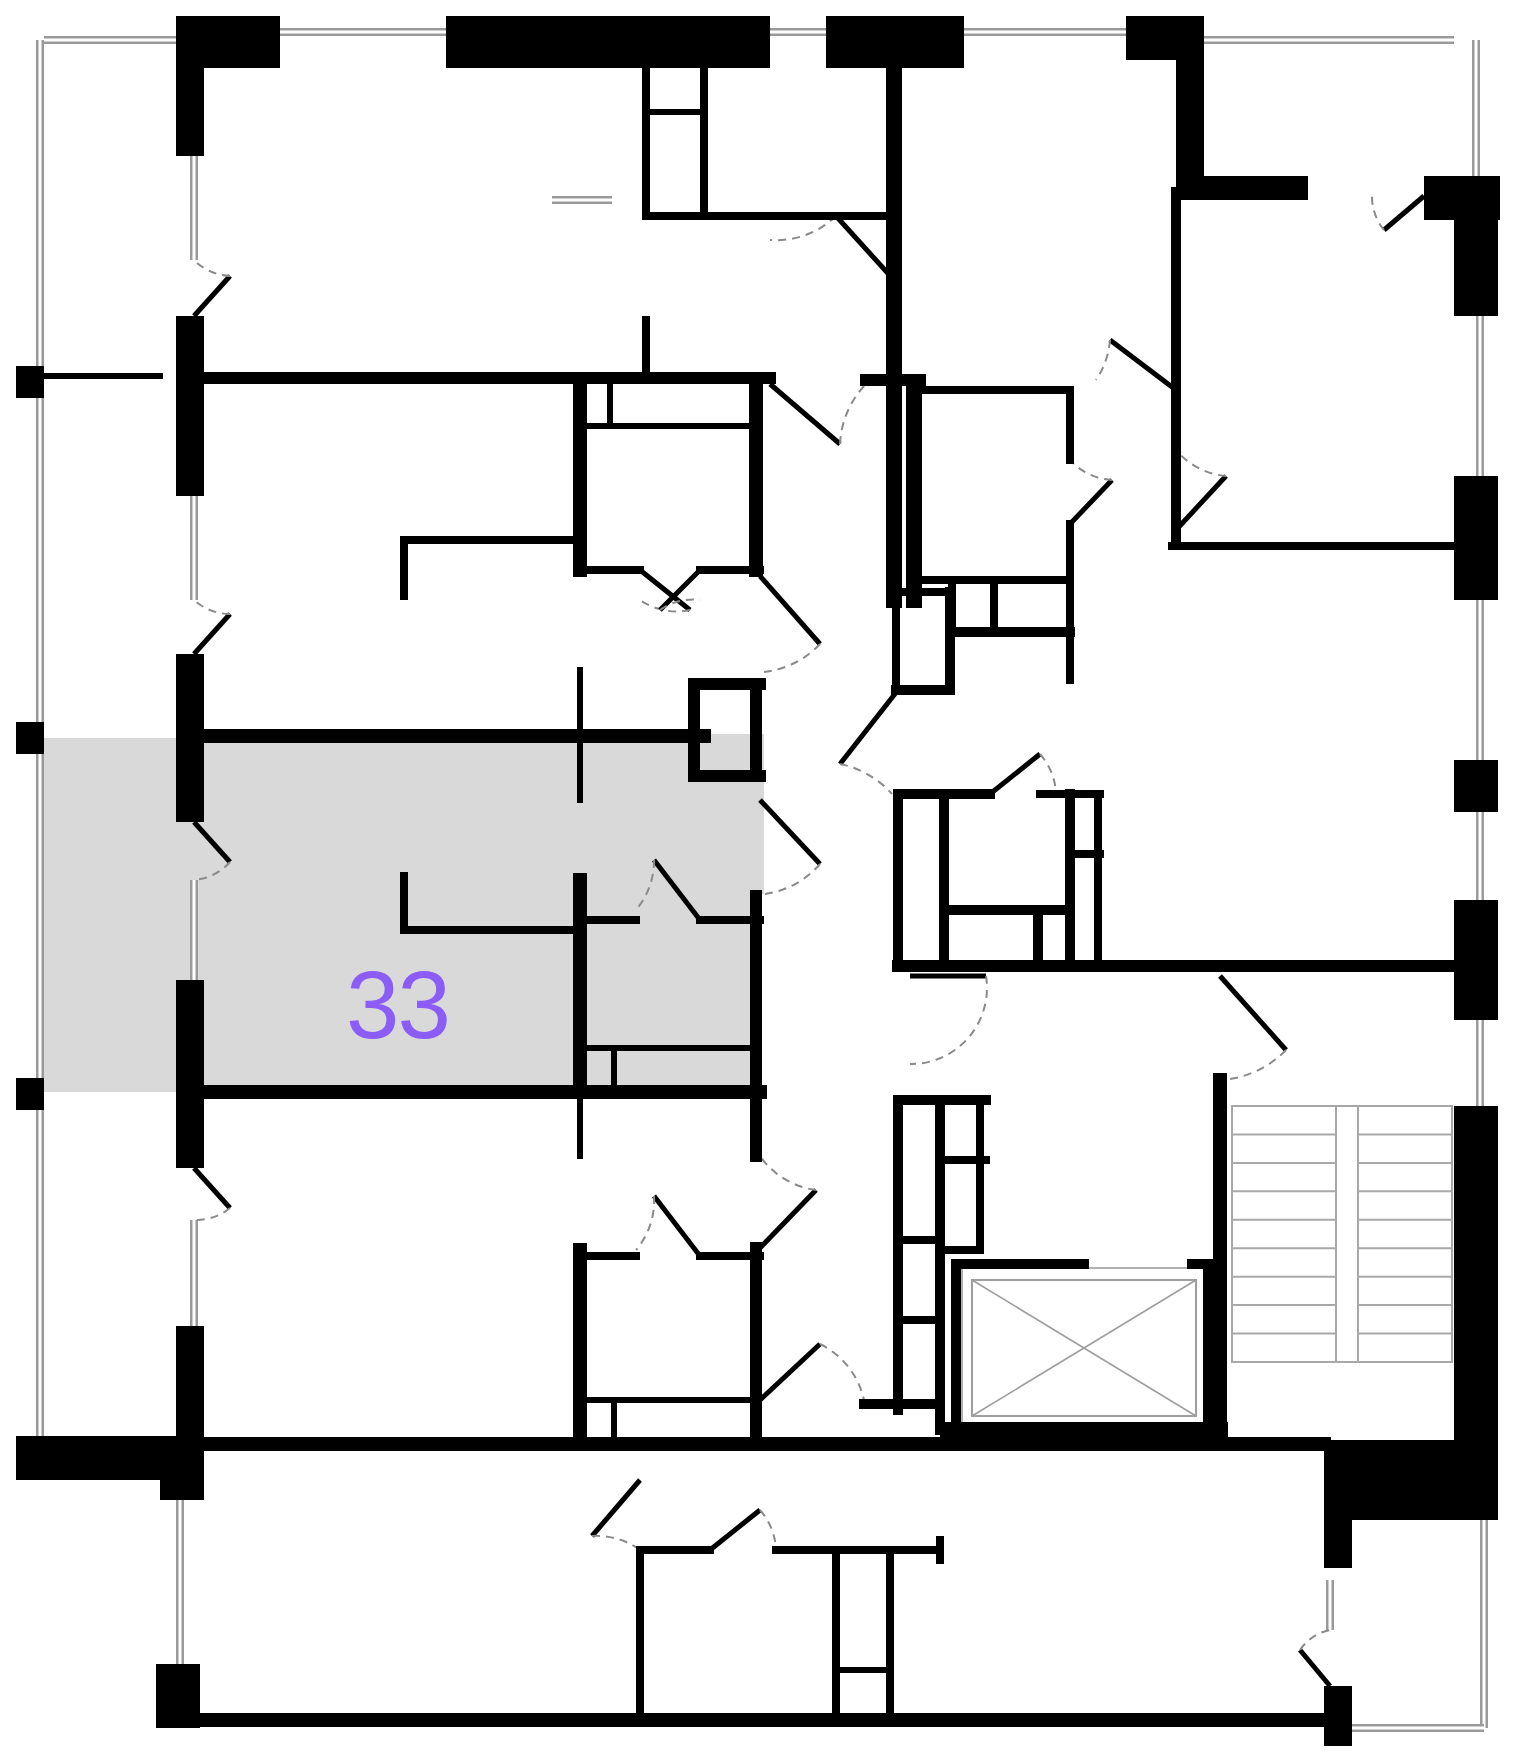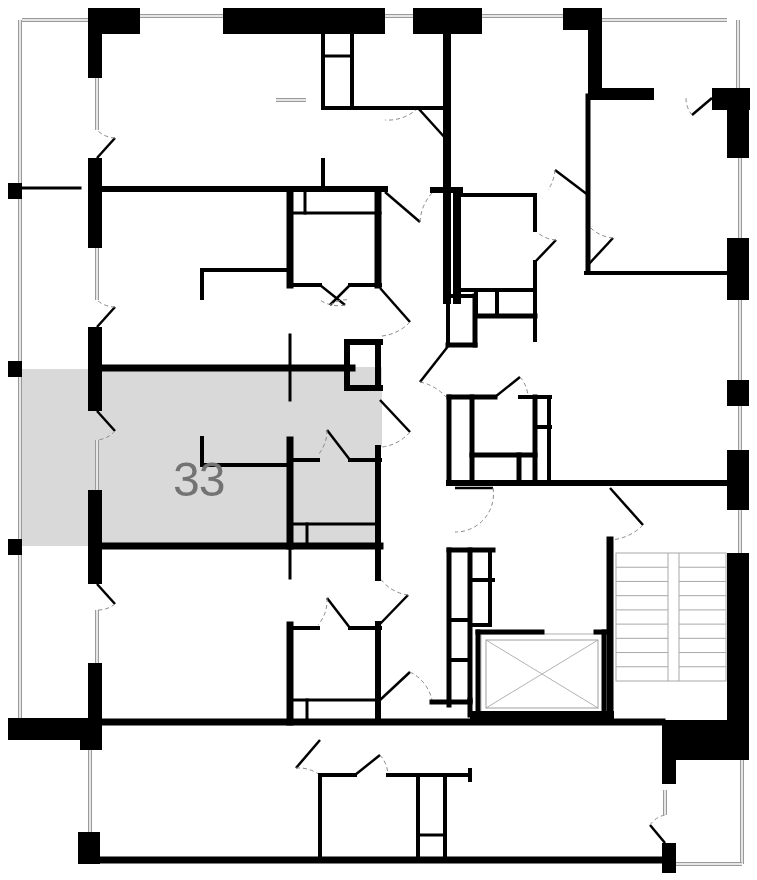--- a/index.html
+++ b/index.html
@@ -1,21 +1,21 @@
 <!DOCTYPE html>
 <html><head>
   <meta charset="utf-8">
   <style>
     html, body { margin: 0; padding: 0; background: #ffffff; }
     body { width: 757px; height: 880px; overflow: hidden; position: relative; font-family: "Liberation Sans", sans-serif; }
     #plan { position: absolute; left: 0; top: 0; width: 757px; height: 880px; }
     .unit-label {
-      position: absolute; left: 173px; top: 454px;
+      position: absolute; left: 173px; top: 478px;
       font-family: "Liberation Sans", sans-serif;
-      font-size: 48px; line-height: 52px; color: #737373; letter-spacing: -1px;
+      font-size: 48px; line-height: 52px; color: #8b5cf6; letter-spacing: -1px;
       pointer-events: none;
     }
   </style>
 </head>
 <body>
 
 <svg id="plan" xmlns="http://www.w3.org/2000/svg" width="757" height="880" viewBox="0 0 757 880">
   <rect x="0" y="0" width="757" height="880" fill="#ffffff"></rect>
   <polygon id="unit-highlight" points="22,369 100,369 100,367 352,367 382,367 382,447 378,447 378,546 22,546" fill="#d9d9d9"></polygon>
   <g id="windows-layer">

